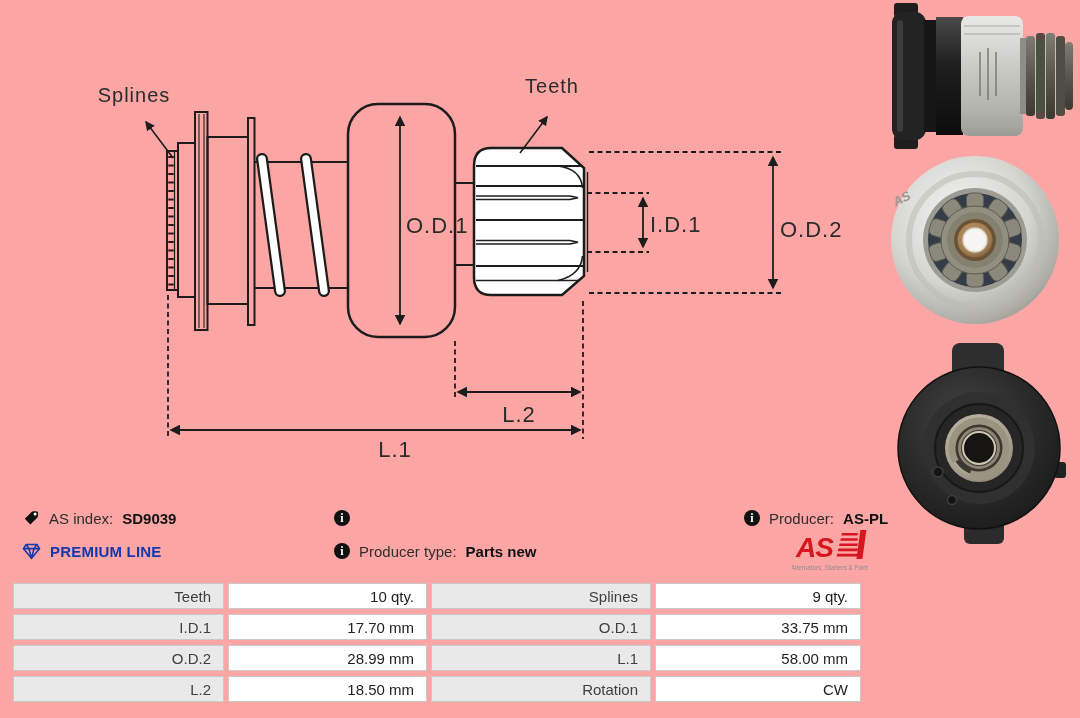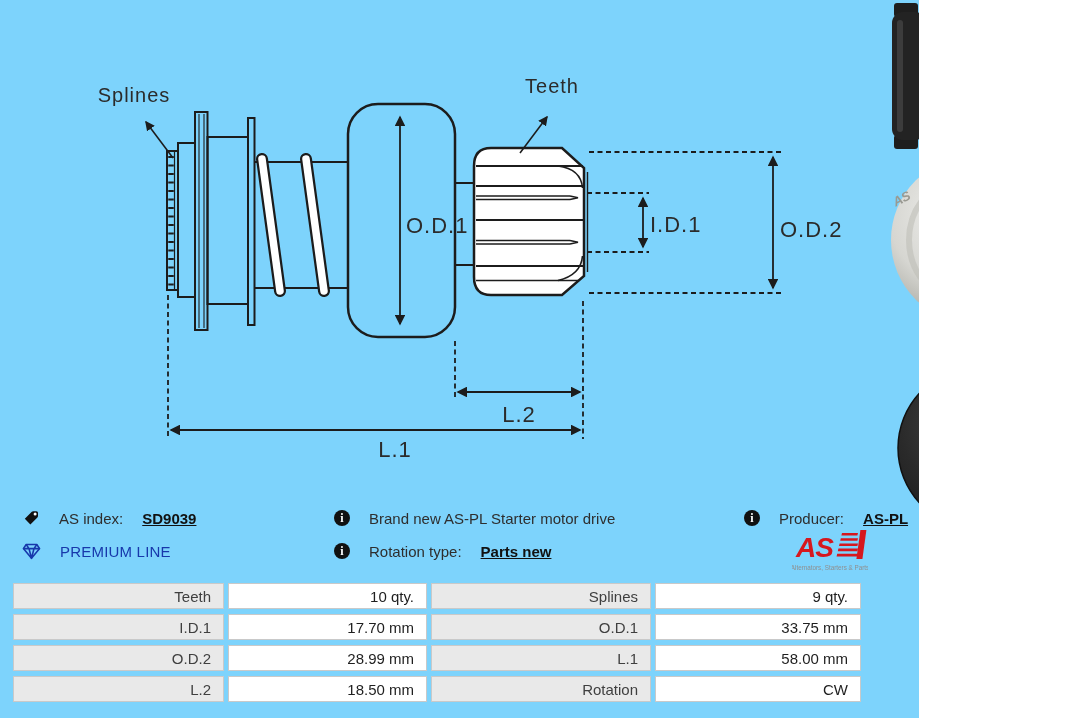--- a/index.html
+++ b/index.html
@@ -1,22 +1,22 @@
 <!DOCTYPE html>
 <html><head>
 <meta charset="utf-8">
 <style>
   html,body{margin:0;padding:0;background:#fff;}
   body{font-family:"Liberation Sans",sans-serif;}
-  .page{position:relative;width:919px;height:718px;background:#7dd3fc;overflow:hidden;}
+  .page{position:relative;width:1080px;height:718px;background:#fca5a5;overflow:hidden;}
   .abs{position:absolute;}
   
-  .info-cell{position:absolute;display:flex;align-items:center;gap:19px;font-size:15px;color:#2e2e2e;height:20px;white-space:nowrap;}
-  .info-cell b{color:#111;text-decoration:underline;}
-  .premium{color:#1738ab;font-weight:normal;letter-spacing:.2px;}
+  .info-cell{position:absolute;display:flex;align-items:center;gap:9px;font-size:15px;color:#2e2e2e;height:20px;white-space:nowrap;}
+  .info-cell b{color:#111;}
+  .premium{color:#1738ab;font-weight:bold;letter-spacing:.2px;}
   .info-icon{width:16px;height:16px;border-radius:50%;background:#111;color:#fff;
     display:inline-flex;align-items:center;justify-content:center;
     font:bold 12px "Liberation Serif",serif;flex:0 0 auto;}
   
   table.spec{position:absolute;left:9px;top:578px;width:856px;border-collapse:separate;border-spacing:4px 5px;table-layout:fixed;}
   table.spec td{border:1px solid #c9c9c9;height:24px;padding:0 12px 0 4px;text-align:right;font-size:15px;vertical-align:middle;}
   td.lbl{background:#e9e9e9;color:#3f3f3f;}
   td.val{background:#ffffff;color:#1f1f1f;}
   
   .dimtxt{font-family:"Liberation Sans",sans-serif;fill:#2b2b2b;letter-spacing:1px;}
@@ -254,42 +254,41 @@
     <svg width="18" height="18" viewBox="0 0 18 18">
       <path d="M2.8,9.8 L9.8,2.8 Q10.4,2.2 11.2,2.2 H14.4 Q16,2.2 16,3.8 V7 Q16,7.8 15.4,8.4 L8.4,15.4 Z" fill="#111"></path>
       <circle cx="13.1" cy="5.1" r="1.5" fill="#fff"></circle>
     </svg>
     <span>AS index:</span>
     <b>SD9039</b>
   </div>
 
   <div class="info-cell" style="left:334px;top:508px">
     <span class="info-icon">i</span>
-    <span>Brand new AS-PL Starter motor drive</span>
   </div>
 
   <div class="info-cell" style="left:744px;top:508px">
     <span class="info-icon">i</span>
     <span>Producer:</span>
     <b>AS-PL</b>
   </div>
 
   <div class="info-cell" style="left:22px;top:541px">
     <svg width="19" height="17" viewBox="0 0 19 17">
       <g fill="none" stroke="#1738ab" stroke-width="1.6" stroke-linejoin="round">
         <path d="M4.2,1.5 H14.8 L17.6,5.6 L9.5,15.3 L1.4,5.6 Z"></path>
         <path d="M1.4,5.6 H17.6 M4.2,1.5 L7,5.6 L9.5,15.3 M14.8,1.5 L12,5.6 L9.5,15.3"></path>
       </g>
     </svg>
     <span class="premium">PREMIUM LINE</span>
   </div>
 
   <div class="info-cell" style="left:334px;top:541px">
     <span class="info-icon">i</span>
-    <span>Rotation type:</span>
+    <span>Producer type:</span>
     <b>Parts new</b>
   </div>
 
   <svg class="abs" style="left:792px;top:527px" width="76" height="48" viewBox="0 0 76 48">
     <text x="4" y="30" font-size="28" font-weight="bold" font-style="italic" fill="#d6171e" letter-spacing="-1">AS</text>
     <g fill="#d6171e">
       <polygon points="50,6 66,6 65.4,8.6 49.4,8.6"></polygon>
       <polygon points="48.8,11.2 66,11.2 65.4,13.8 48.2,13.8"></polygon>
       <polygon points="47.6,16.4 66,16.4 65.4,19 47,19"></polygon>
       <polygon points="46.4,21.6 66,21.6 65.4,24.2 45.8,24.2"></polygon>

